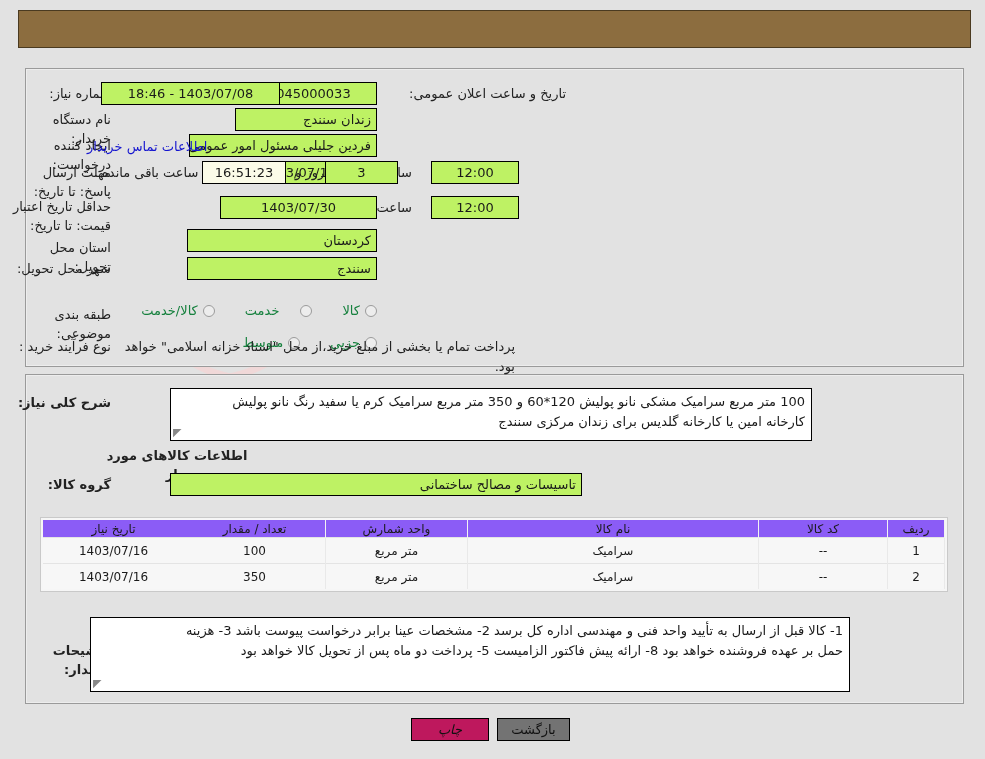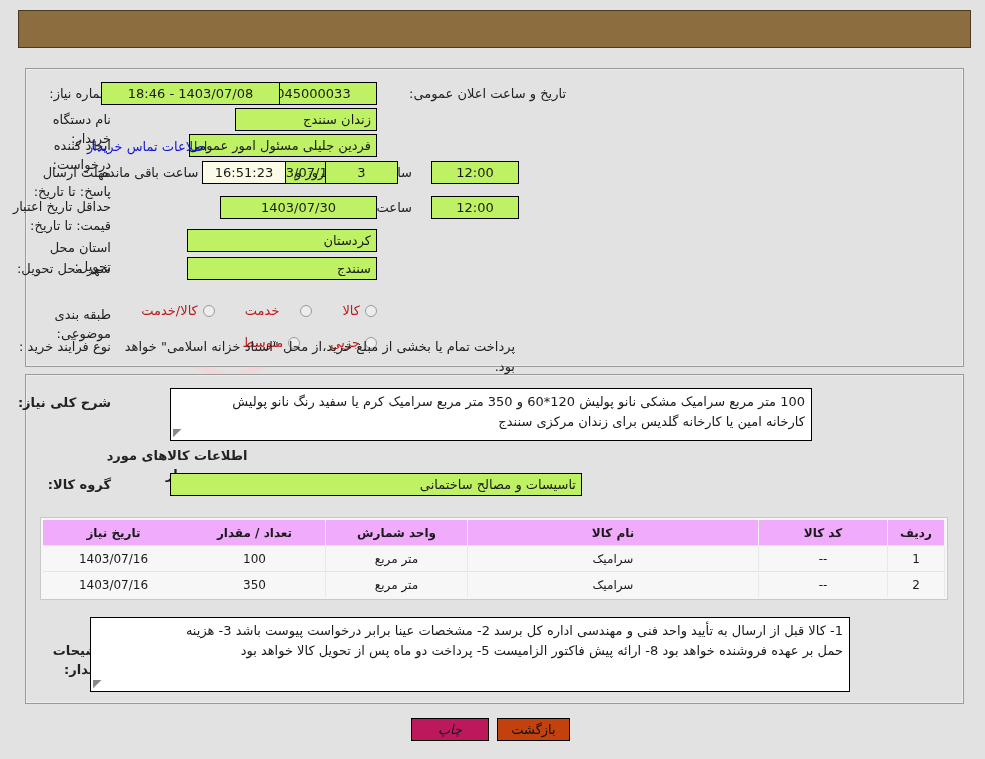--- a/index.html
+++ b/index.html
@@ -131,21 +131,21 @@
   .radio-item { display: flex; flex-direction: row; align-items: center; }
   .radio-dot {
     display: inline-block;
     width: 12px; height: 12px;
     border: 1px solid #9b9b9b;
     border-radius: 50%;
     background: #ededed;
     margin-left: 5px;
     box-sizing: border-box;
   }
-  .radio-label { font-size: 13px; color: #b91c1c; line-height: 16px; }
+  .radio-label { font-size: 13px; color: #15803d; line-height: 16px; }
 
   
   .ta {
     position: absolute;
     border: 1px solid #000;
     background: #fff;
     box-sizing: border-box;
     font-size: 13px;
     color: #1a1a1a;
     line-height: 20px;
@@ -176,25 +176,25 @@
     box-sizing: border-box;
     z-index: 3;
   }
   table.goods {
     width: 100%;
     border-collapse: collapse;
     font-size: 12px;
     direction: rtl;
   }
   table.goods th {
-    background: #f0abfc;
+    background: #8b5cf6;
     color: #1a1a1a;
-    font-weight: bold;
+    font-weight: normal;
     font-size: 12px;
-    height: 25px;
+    height: 17px;
     border-right: 1px solid #f2f2f2;
     padding: 0 4px;
     text-align: center;
   }
   table.goods th:last-child { border-right: none; }
   table.goods td {
     background: #f7f7f7;
     color: #1a1a1a;
     height: 25px;
     border-top: 1px solid #e4e4e4;
@@ -213,21 +213,21 @@
     font-size: 13px;
     color: #111;
     height: 23px;
     line-height: 21px;
     text-align: center;
     cursor: pointer;
     z-index: 3;
     font-family: "DejaVu Sans", "Liberation Sans", sans-serif;
   }
   .btn-print  { background: #be185d; font-style: italic; }
-  .btn-back   { background: #c2410c; }
+  .btn-back   { background: #737373; }
 </style>
 </head>
 <body>
 
 <div id="page">
 
   <div class="watermark">
     <svg class="wm-shield" width="150" height="135" viewBox="0 0 150 135">
       <path d="M75 4 L140 26 V72 C140 104 112 124 75 132 C38 124 10 104 10 72 V26 Z" fill="none" stroke="#f0d8d8" stroke-width="7"></path>
       <g fill="#f0d8d8">

